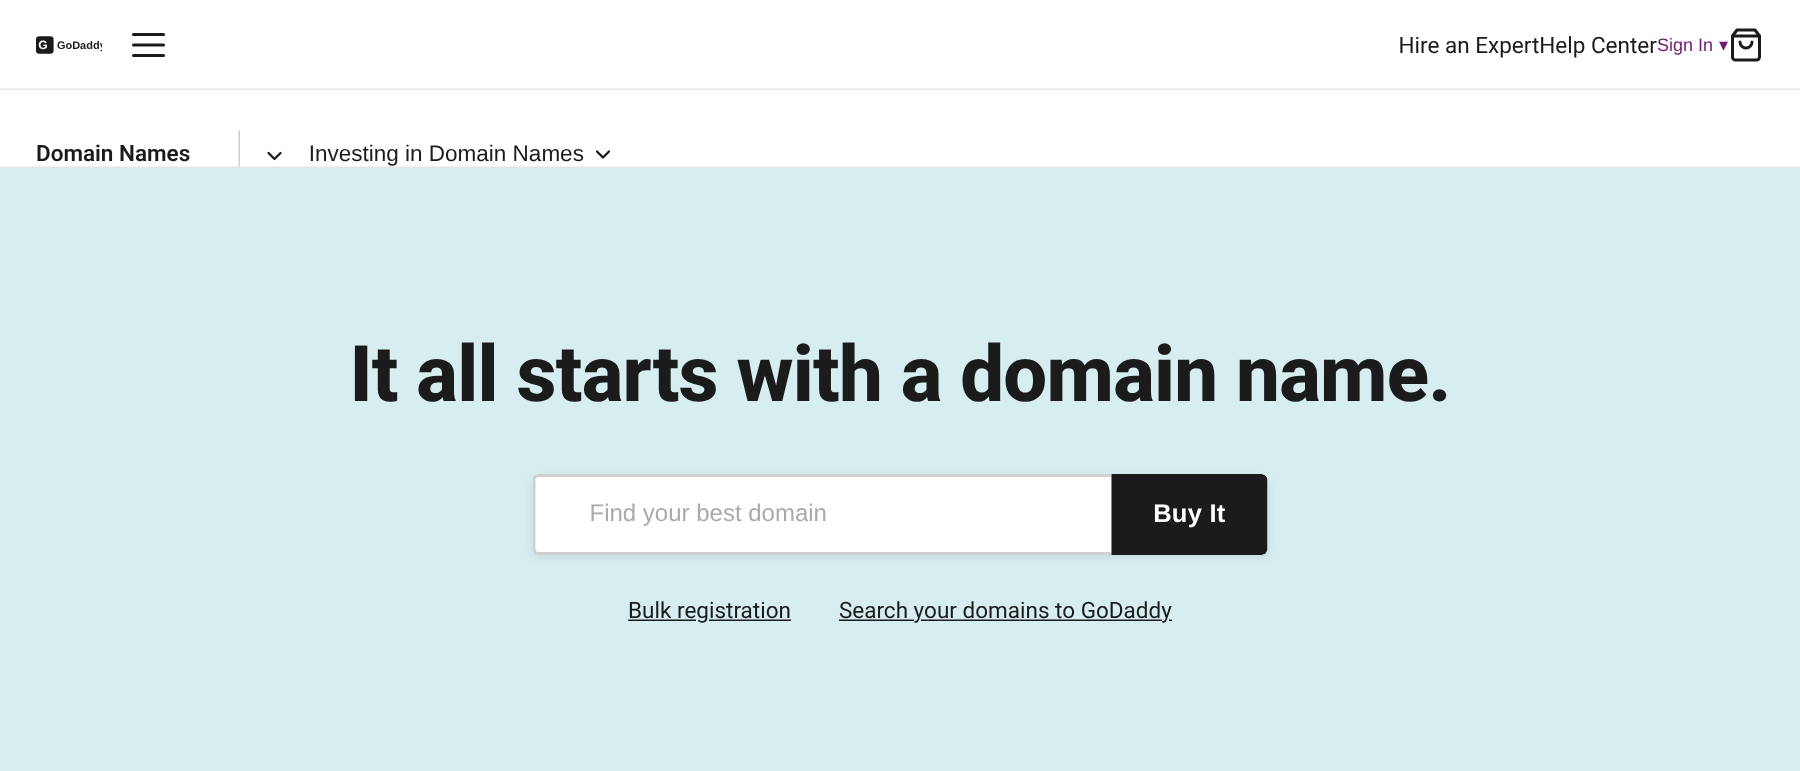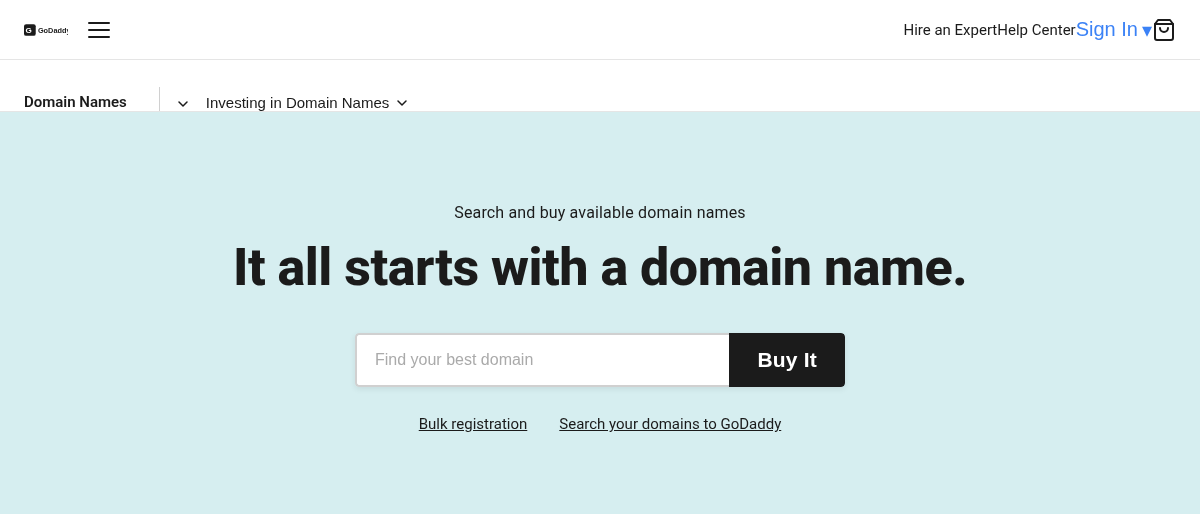--- a/index.html
+++ b/index.html
@@ -75,22 +75,22 @@
       font-weight: 400;
     }
 
     .sign-in-btn {
       display: flex;
       align-items: center;
       gap: 4px;
       background: none;
       border: none;
       cursor: pointer;
-      font-size: 20px;
-      color: #3b82f6;
+      font-size: 12px;
+      color: #701a75;
       font-weight: 400;
       justify-content: flex-end;
     }
 
     .cart-btn {
       background: none;
       border: none;
       cursor: pointer;
       display: flex;
       align-items: center;
@@ -181,40 +181,40 @@
       border-radius: 4px;
       overflow: hidden;
       box-shadow: 0 2px 6px rgba(0,0,0,0.08);
     }
 
     .search-input {
       flex: 1;
       height: 100%;
       border: 2px solid #d0d0d0;
       border-right: none;
-      padding: 0 18px;
+      padding: 0 36px;
       font-size: 16px;
       color: #888;
       outline: none;
       background: #fff;
       border-radius: 4px 0 0 4px;
     }
 
     .search-input::placeholder {
       color: #aaa;
     }
 
     .buy-btn {
       height: 100%;
       padding: 0 28px;
       background-color: #1b1b1b;
       color: #ffffff;
       border: none;
       cursor: pointer;
-      font-size: 21px;
+      font-size: 17px;
       font-weight: 600;
       border-radius: 0 4px 4px 0;
       white-space: nowrap;
       letter-spacing: 0.01em;
     }
 
     .hero-links {
       display: flex;
       gap: 32px;
       align-items: center;
@@ -275,21 +275,20 @@
   </button>
   <button class="sub-nav-dropdown">
     <span>Investing in Domain Names</span>
     <svg width="14" height="14" viewBox="0 0 14 14" fill="none" xmlns="http://www.w3.org/2000/svg">
       <path d="M3 5l4 4 4-4" stroke="#1b1b1b" stroke-width="1.5" stroke-linecap="round" stroke-linejoin="round"></path>
     </svg>
   </button>
 </nav>
 
 <section class="hero">
-  <p class="hero-subtitle">Search and buy available domain names</p>
   <h1 class="hero-title">It all starts with a domain name.</h1>
 
   <div class="search-bar">
     <input type="text" class="search-input" placeholder="Find your best domain" style="">
     <button class="buy-btn">Buy It</button>
   </div>
 
   <div class="hero-links">
     <a href="#" class="hero-link">Bulk registration</a>
     <a href="#" class="hero-link">Search your domains to GoDaddy</a>

